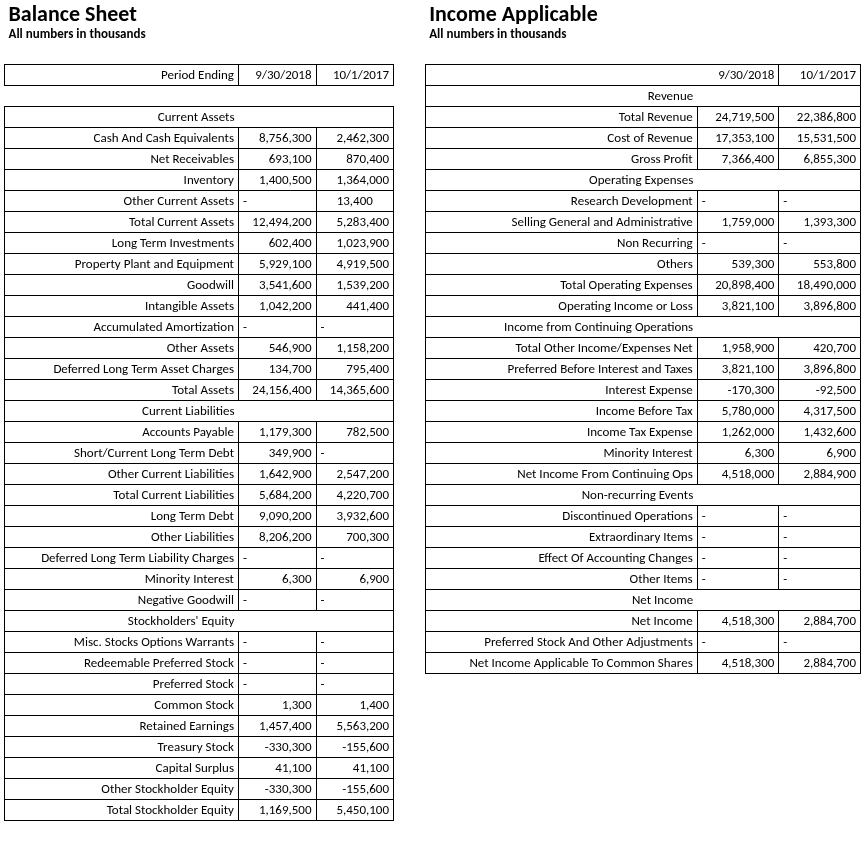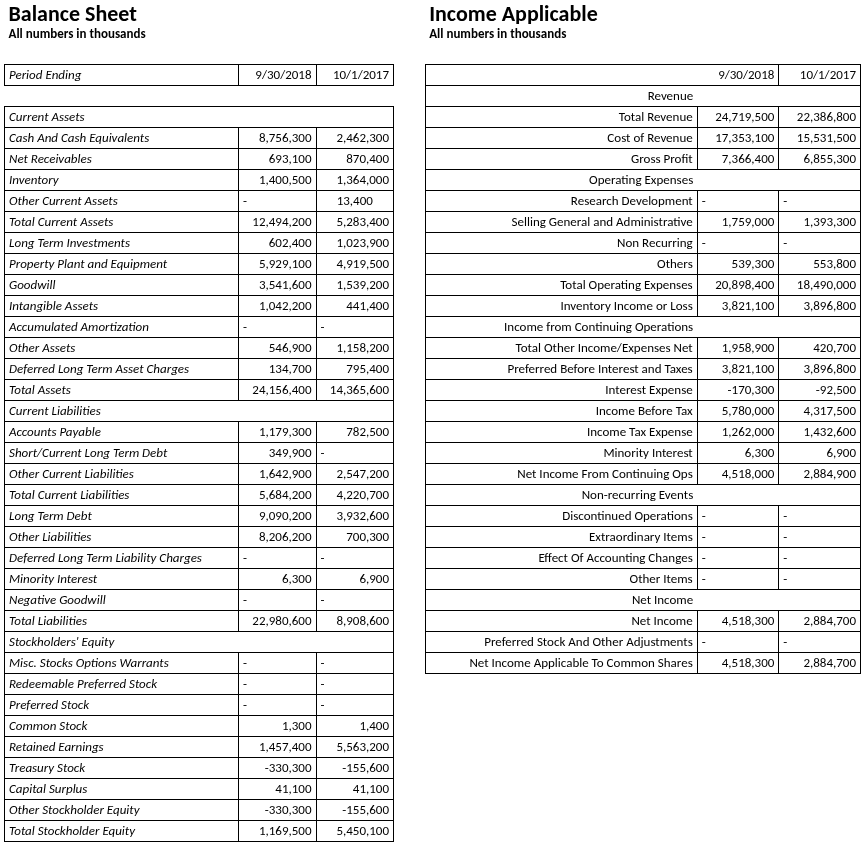--- a/index.html
+++ b/index.html
@@ -23,21 +23,21 @@
     padding: 1px 4px;
     height: 18px;
     line-height: 18px;
     vertical-align: middle;
     white-space: nowrap;
     overflow: hidden;
   }
   .noborder {
     border: none;
   }
-  .left table td.label { width: 230px; text-align: left; font-style: italic; }
+  .left table td.label { width: 230px; text-align: right; }
   .left table td.num   { width: 70px;  text-align: right; }
   .left table td.spacer{ width: 25px;  border: none; }
   .right table td.label{ width: 270px; text-align: right; }
   .right table td.num  { width: 75px;  text-align: right; }
   .title {
     font-weight: bold;
     font-size: 22px;
     border: none;
   }
   .sub { border: none; font-weight: bold; }
@@ -224,26 +224,20 @@
             <td class="num">6,900</td>
             <td class="spacer"></td>
           </tr>
           <tr>
             <td class="label">Negative Goodwill</td>
             <td class="num" style="text-align: left;">-</td>
             <td class="num" style="text-align: left;">-</td>
             <td class="spacer"></td>
           </tr>
           <tr>
-            <td class="label">Total Liabilities</td>
-            <td class="num">22,980,600</td>
-            <td class="num">8,908,600</td>
-            <td class="spacer"></td>
-          </tr>
-          <tr>
             <td class="label merge-l">Stockholders' Equity</td>
             <td class="num merge-m"></td>
             <td class="num merge-r"></td>
             <td class="spacer"></td>
           </tr>
           <tr>
             <td class="label">Misc. Stocks Options Warrants</td>
             <td class="num" style="text-align: left;">-</td>
             <td class="num" style="text-align: left;">-</td>
             <td class="spacer"></td>
@@ -369,21 +363,21 @@
             <td class="label">Others</td>
             <td class="num">539,300</td>
             <td class="num">553,800</td>
           </tr>
           <tr>
             <td class="label">Total Operating Expenses</td>
             <td class="num">20,898,400</td>
             <td class="num">18,490,000</td>
           </tr>
           <tr>
-            <td class="label">Inventory Income or Loss</td>
+            <td class="label">Operating Income or Loss</td>
             <td class="num">3,821,100</td>
             <td class="num">3,896,800</td>
           </tr>
           <tr>
             <td class="label merge-l">Income from Continuing Operations</td>
             <td class="num merge-m"></td>
             <td class="num merge-r"></td>
           </tr>
           <tr>
             <td class="label">Total Other Income/Expenses Net</td>

